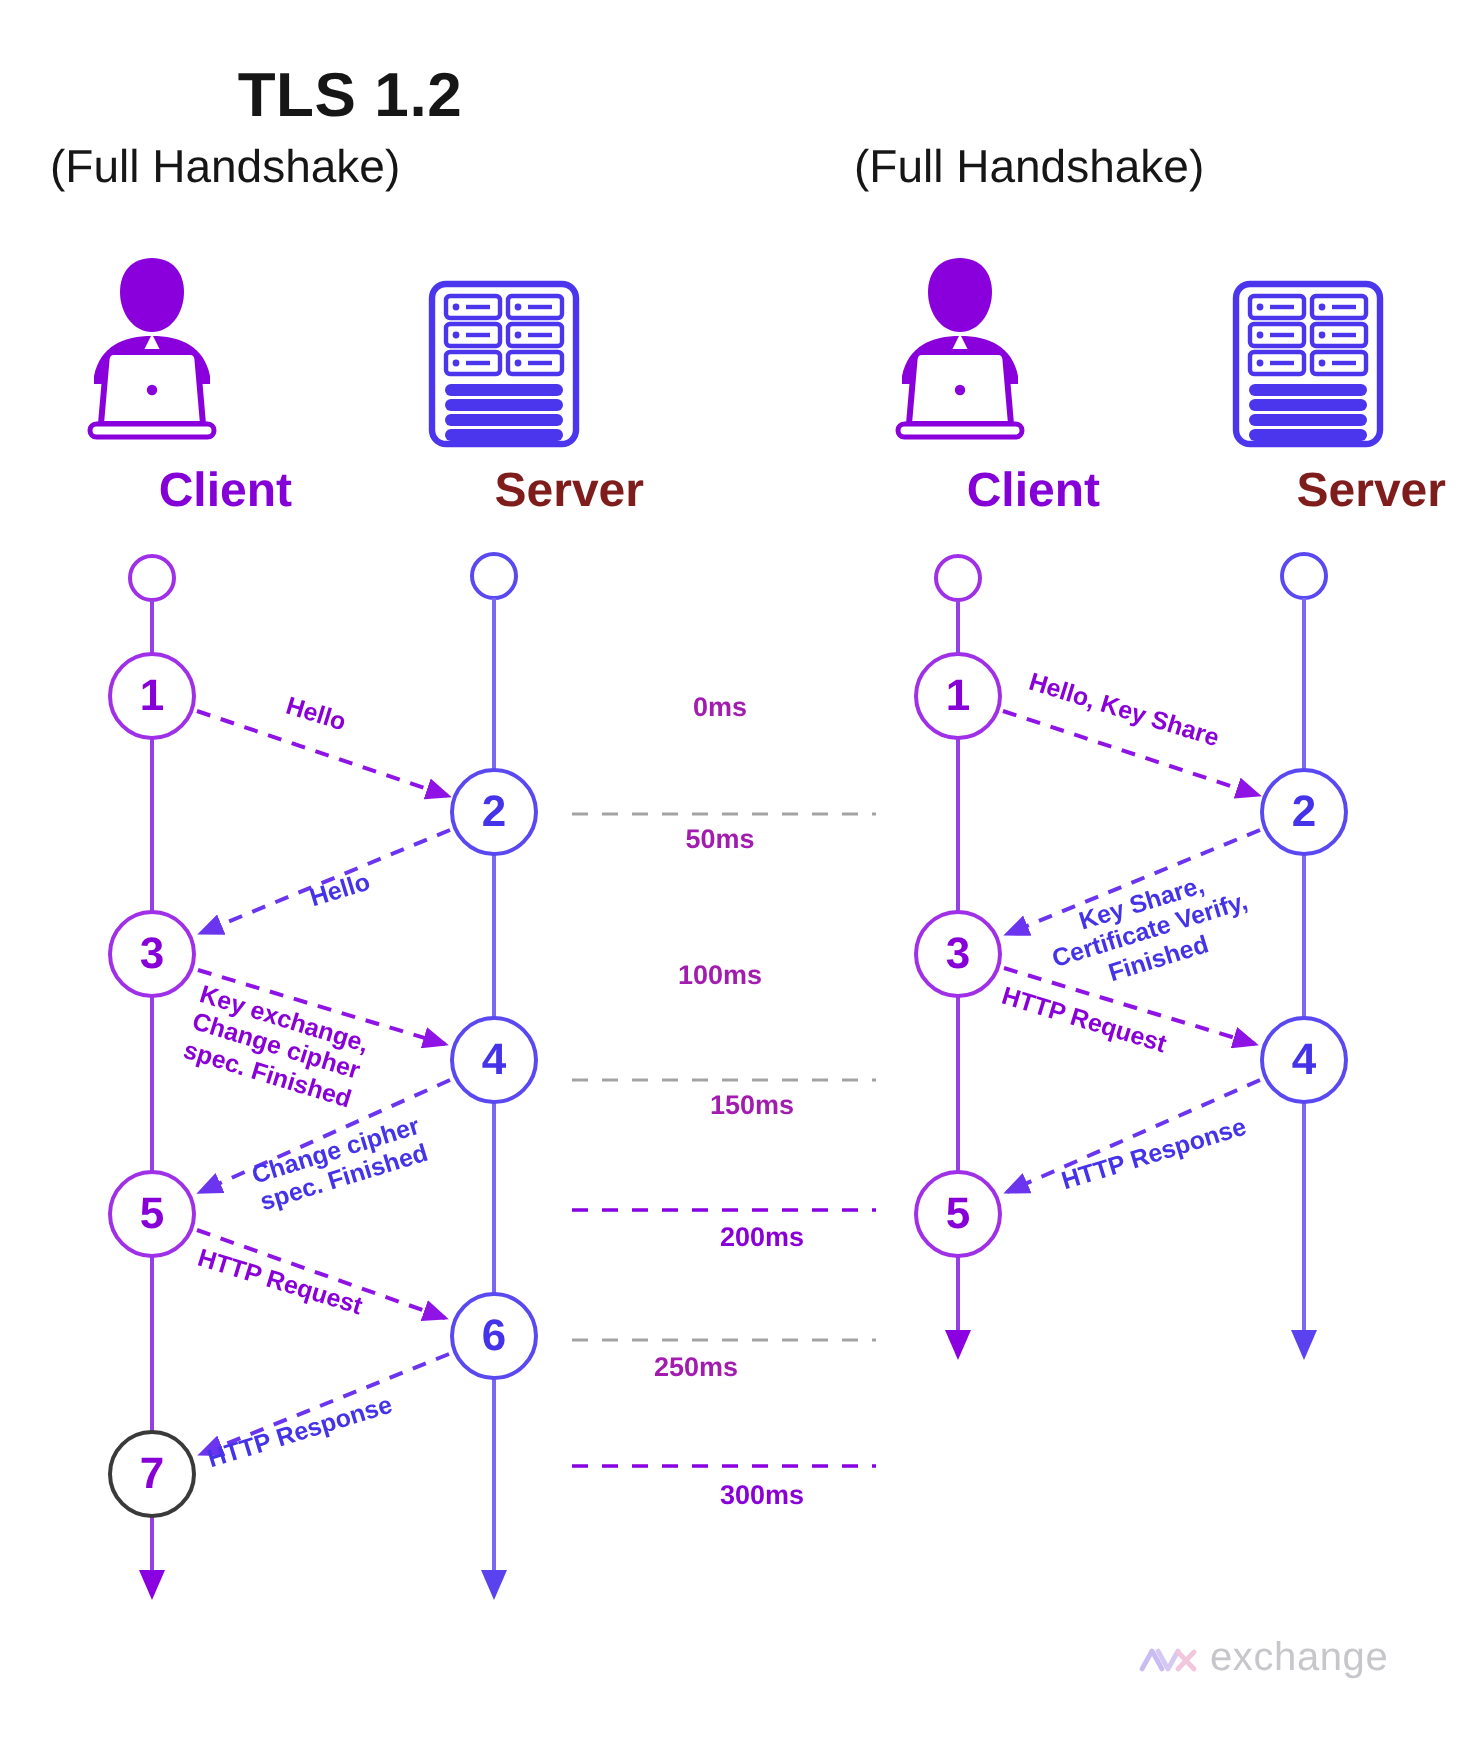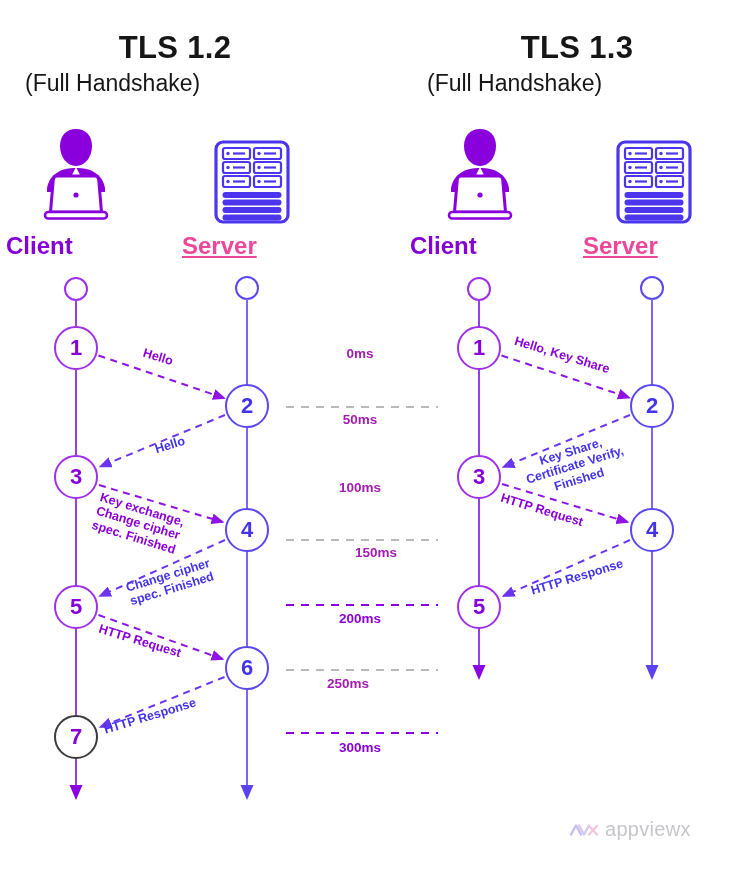--- a/index.html
+++ b/index.html
@@ -2,39 +2,39 @@
 <html><head>
 <meta charset="utf-8">
 <style>
   html,body{margin:0;padding:0;background:#ffffff;}
   .canvas{position:relative;width:739px;height:870px;background:#ffffff;overflow:hidden;
           font-family:"Liberation Sans",sans-serif;}
   .title{position:absolute;width:300px;text-align:center;font-size:31px;font-weight:800;
          color:#161616;letter-spacing:.3px;z-index:2;}
   .subtitle{position:absolute;width:300px;text-align:left;font-size:23px;font-weight:400;
             color:#161616;z-index:2;}
-  .actor-label{position:absolute;width:140px;text-align:left;font-size:24px;font-weight:700;z-index:2;}
+  .actor-label{position:absolute;width:140px;text-align:right;font-size:24px;font-weight:700;z-index:2;}
   .actor-label.client{color:#8400D6;}
-  .actor-label.server{color:#ec4899;text-decoration:underline;}
+  .actor-label.server{color:#7f1d1d;}
   .icon{position:absolute;z-index:2;}
   svg.layer{position:absolute;left:0;top:0;z-index:1;}
   .node{position:absolute;width:40px;height:40px;border-radius:50%;background:#ffffff;
         display:flex;align-items:center;justify-content:center;font-size:22px;font-weight:700;z-index:3;}
   .node.client{border:2px solid #A030E8;color:#8800D8;}
   .node.server{border:2px solid #5A48F0;color:#4433E8;}
   .node.final{border:2px solid #3A3A3A;color:#8800D8;}
   .msg{position:absolute;font-size:12.5px;font-weight:700;line-height:1.14;text-align:center;z-index:4;}
   .msg span{display:block;}
   .msg.c2s{color:#8A00D8;}
   .msg.s2c{color:#4433E8;}
   .cw{transform:rotate(17deg);}
   .ccw{transform:rotate(-17deg);}
   .tlabel{position:absolute;width:84px;text-align:center;font-size:13.5px;font-weight:700;
           color:#a21caf;z-index:2;}
-  .tlabel.hl{color:#8A00D8;}
+  .tlabel.hl{color:#8A00D8;text-align:right;}
   .wm{position:absolute;left:569px;top:818px;display:flex;align-items:center;gap:6px;z-index:2;}
   .wm-text{font-size:20px;font-weight:500;color:#C6C6CB;letter-spacing:.3px;}
 </style>
 </head>
 <body>
 
 <div class="canvas">
 
   <svg class="layer" width="739" height="870" viewBox="0 0 739 870">
     <defs>
@@ -74,21 +74,20 @@
 
     <line x1="286" y1="407" x2="438" y2="407" stroke="#A3A3A3" stroke-width="1.6" stroke-dasharray="8 7"></line>
     <line x1="286" y1="540" x2="438" y2="540" stroke="#A3A3A3" stroke-width="1.6" stroke-dasharray="8 7"></line>
     <line x1="286" y1="605" x2="438" y2="605" stroke="#8A00E0" stroke-width="1.8" stroke-dasharray="8 7"></line>
     <line x1="286" y1="670" x2="438" y2="670" stroke="#A3A3A3" stroke-width="1.6" stroke-dasharray="8 7"></line>
     <line x1="286" y1="733" x2="438" y2="733" stroke="#8A00E0" stroke-width="1.8" stroke-dasharray="8 7"></line>
   </svg>
 
   <div class="title" style="left:25px;top:30px">TLS 1.2</div>
   <div class="subtitle" style="left:25px;top:70px">(Full Handshake)</div>
-  <div class="title" style="left:427px;top:30px">TLS 1.3</div>
   <div class="subtitle" style="left:427px;top:70px">(Full Handshake)</div>
 
   <div class="icon" style="left:40px;top:126px">
     <svg width="72" height="96" viewBox="0 0 72 96">
       <path d="M36 3 C46 3 52 10 52 20 C52 31 45 40 36 40 C27 40 20 31 20 20 C20 10 26 3 36 3 Z" fill="#8A00DC"></path>
       <path d="M7 62 C10 47 22 42 36 42 C50 42 62 47 65 62 L65 66 L7 66 Z" fill="#8A00DC"></path>
       <path d="M36 41 L27 59 L45 59 Z" fill="#ffffff"></path>
       <path d="M17 50 L55 50 C57 50 58.5 51.5 58.7 53.5 L61.5 86 L10.5 86 L13.3 53.5 C13.5 51.5 15 50 17 50 Z" fill="#ffffff" stroke="#8A00DC" stroke-width="3" stroke-linejoin="round"></path>
       <circle cx="36" cy="69" r="2.6" fill="#8A00DC"></circle>
       <rect x="5" y="86" width="62" height="6.5" rx="3.2" fill="#ffffff" stroke="#8A00DC" stroke-width="2.5"></rect>
@@ -240,16 +239,16 @@
   <div class="tlabel hl" style="left:318px;top:740px">300ms</div>
 
   <div class="wm">
     <span style="display:inline-flex">
       <svg width="30" height="18" viewBox="0 0 30 18">
         <polyline points="2,13.5 7,4.5 12,13.5" fill="none" stroke="#C9BCF2" stroke-width="2.4" stroke-linecap="round" stroke-linejoin="round"></polyline>
         <polyline points="10,4.5 15,13.5 20,4.5" fill="none" stroke="#D6C8F4" stroke-width="2.4" stroke-linecap="round" stroke-linejoin="round"></polyline>
         <path d="M20 5 L28 13.5 M28 5 L20 13.5" fill="none" stroke="#F2C6DC" stroke-width="2.4" stroke-linecap="round"></path>
       </svg>
     </span>
-    <span class="wm-text">appviewx</span>
+    <span class="wm-text">exchange</span>
   </div>
 
 </div>
 
 </body></html>

